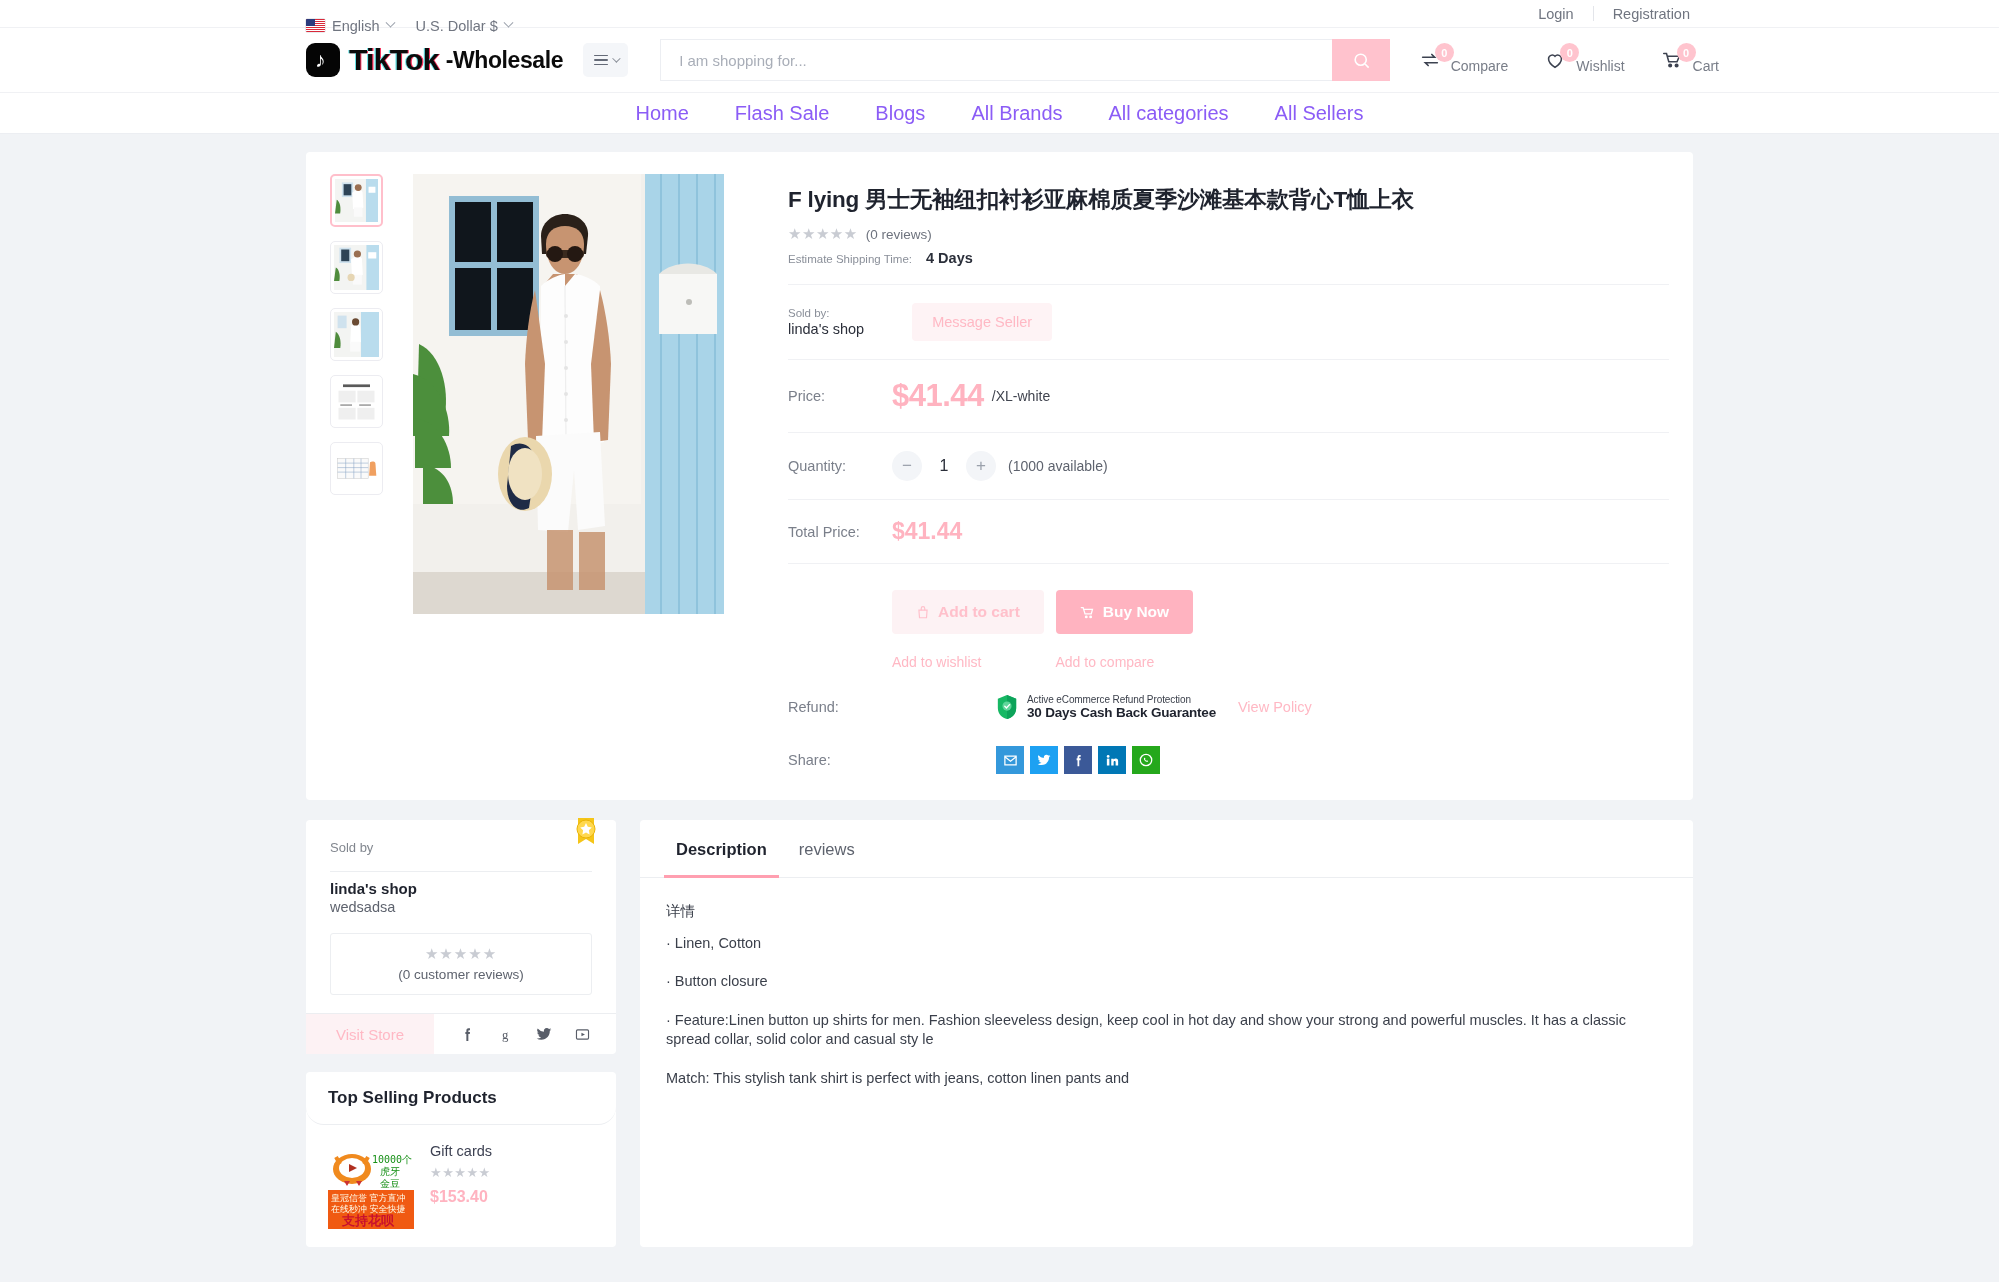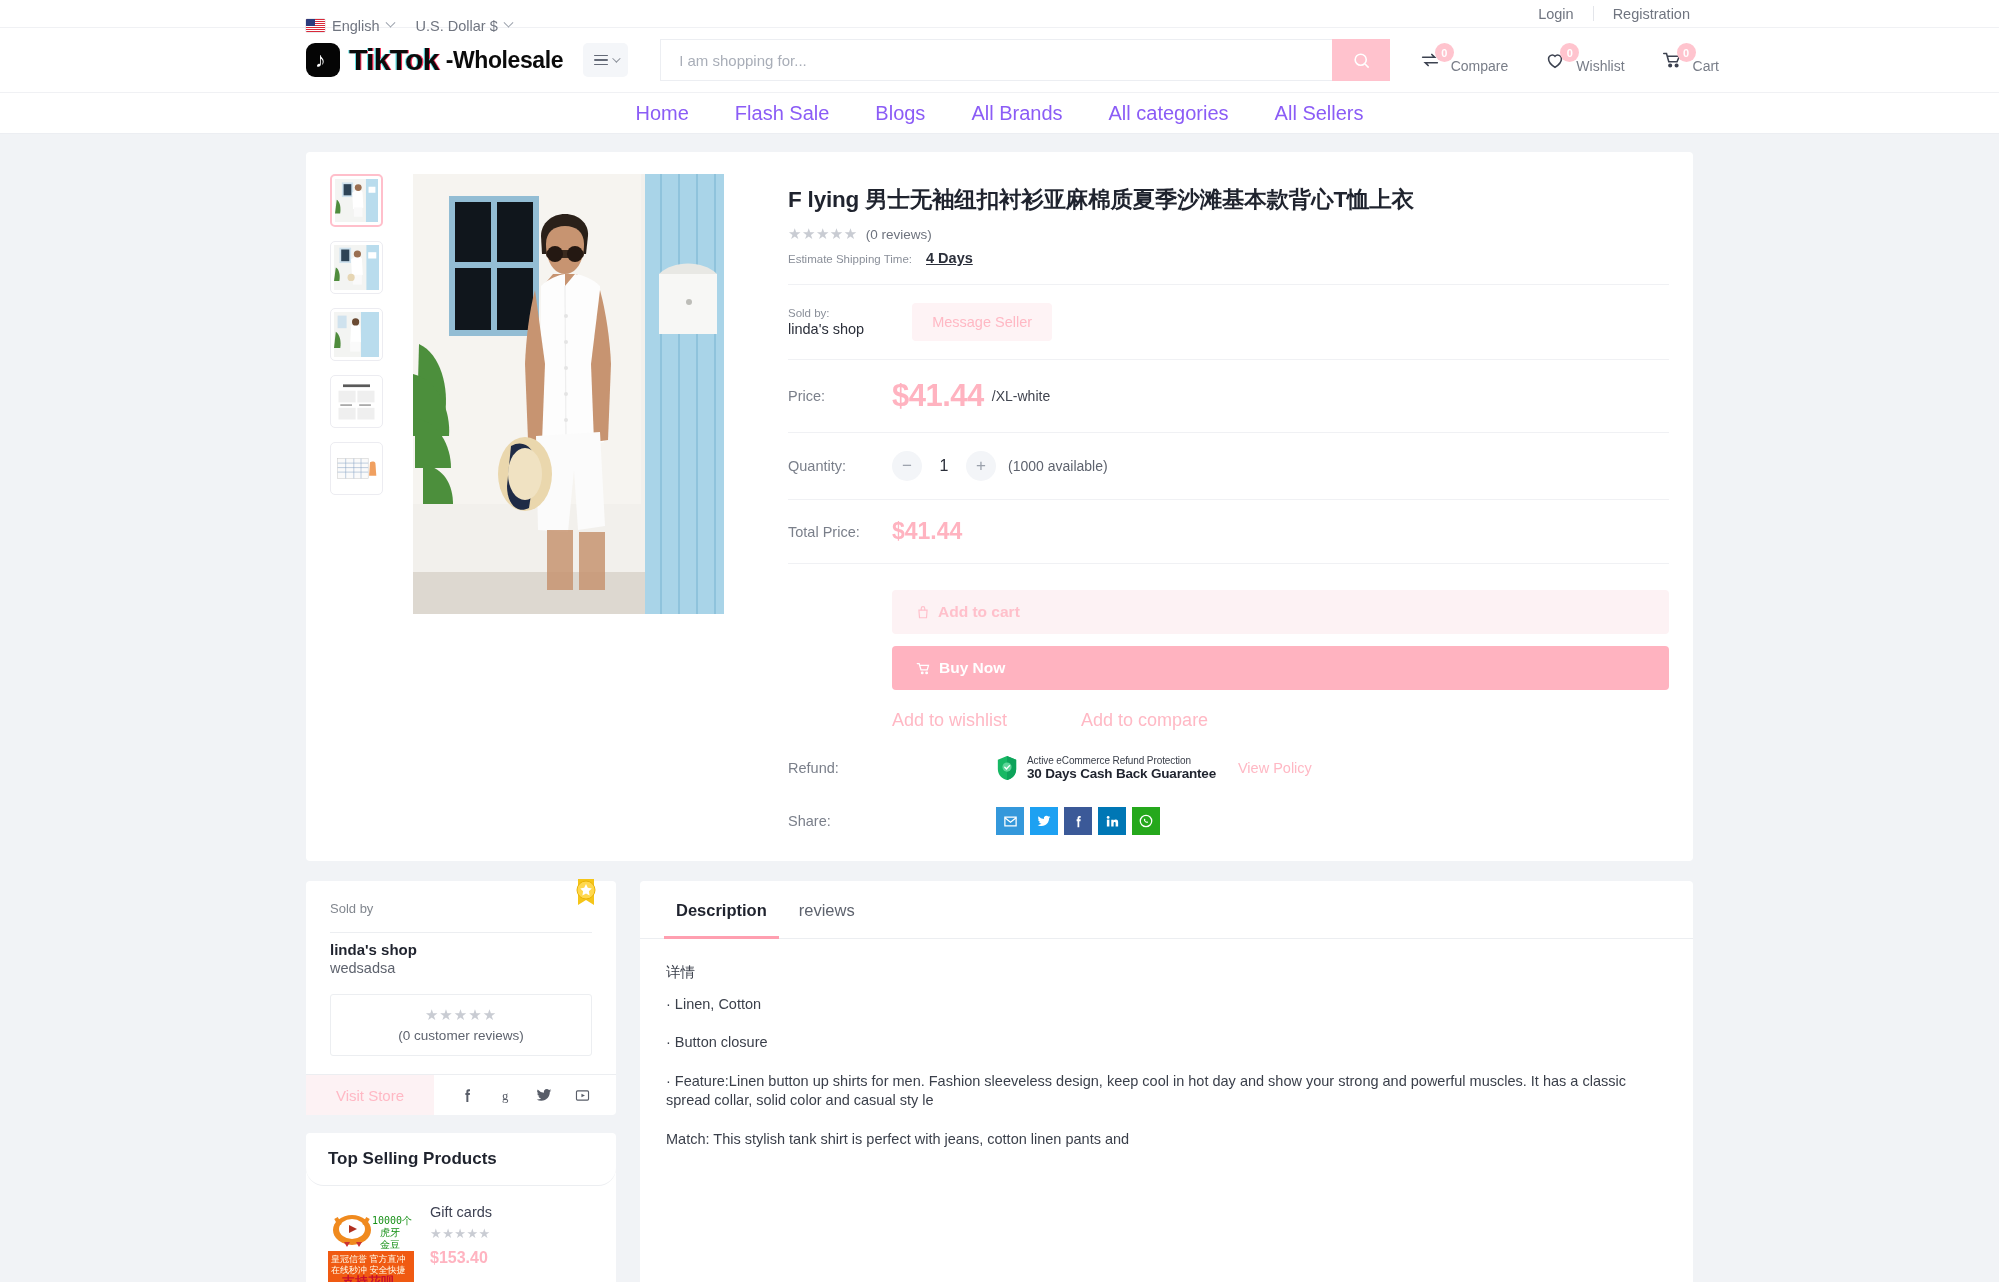--- a/index.html
+++ b/index.html
@@ -111,21 +111,21 @@
   }
 
   
   .info { flex: 1; padding-left: 64px; padding-top: 10px; }
   .p-title { font-size: 22.5px; font-weight: bold; color: #1f232e; letter-spacing: -.2px; }
   .rating-row { display: flex; align-items: center; gap: 8px; margin-top: 10px; }
   .stars { color: #c9ccd3; font-size: 15px; letter-spacing: .5px; }
   .rev-count { font-size: 13.5px; color: #6e737e; }
   .ship-row { margin-top: 7px; display: flex; align-items: baseline; gap: 14px; }
   .ship-label { font-size: 11.5px; color: #8a8f99; }
-  .ship-val { font-size: 14.5px; color: #2b2f3a; font-weight: 600; text-decoration: underline; }
+  .ship-val { font-size: 14.5px; color: #2b2f3a; font-weight: 600; }
 
   .divider { height: 1px; background: #f0f1f4; margin: 18px 0 0 0; }
 
   .row { display: flex; align-items: center; padding: 18px 0; border-bottom: 1px solid #f0f1f4; }
   .row-label { width: 104px; font-size: 14.5px; color: #7a7f8a; flex: none; }
   .row:last-child { border-bottom: none; }
 
   .sold-by-block { display: flex; flex-direction: column; gap: 2px; }
   .sold-by-cap { font-size: 11.5px; color: #8a8f99; }
   .sold-by-name { font-size: 14.5px; color: #2b2f3a; }
@@ -141,30 +141,30 @@
   .qty-btn {
     width: 30px; height: 30px; border-radius: 50%; background: #f3f5f8; border: none;
     color: #9aa0ab; font-size: 17px; cursor: pointer; display: flex; align-items: center;
     justify-content: center; font-family: inherit;
   }
   .qty-val { font-size: 16px; color: #2b2f3a; min-width: 20px; text-align: center; }
   .qty-avail { font-size: 14px; color: #5e636e; margin-left: 12px; }
 
   .total-price { font-size: 23px; color: #ffb3c0; font-weight: bold; }
 
-  .btn-row { display: flex; gap: 12px; padding: 26px 0 0 104px; flex-direction: column; }
+  .btn-row { display: flex; gap: 12px; padding: 26px 0 0 104px; }
   .btn {
     border: none; border-radius: 4px; font-size: 15.5px; font-family: inherit;
     padding: 13px 24px; cursor: pointer; display: flex; align-items: center; gap: 8px; font-weight: bold;
   }
   .btn-cart { background: #fdf2f4; color: #ffc0cb; }
   .btn-buy { background: #ffb3c0; color: #fff; }
 
   .link-row { display: flex; gap: 74px; padding: 20px 0 0 104px; }
-  .link-pink { font-size: 18px; color: #ffb8c4; cursor: pointer; }
+  .link-pink { font-size: 14px; color: #ffb8c4; cursor: pointer; }
 
   .refund-row { display: flex; align-items: center; padding: 24px 0 0 0; }
   .refund-badge { display: flex; align-items: center; gap: 9px; }
   .shield { width: 22px; height: 26px; flex: none; }
   .refund-t1 { font-size: 10px; color: #3a3f4a; letter-spacing: -.1px; }
   .refund-t2 { font-size: 13.5px; color: #1f232e; font-weight: bold; letter-spacing: -.2px; }
   .view-policy { font-size: 14.5px; color: #ffb8c4; margin-left: 22px; cursor: pointer; }
 
   .share-row { display: flex; align-items: center; padding: 26px 0 0 0; }
   .share-btns { display: flex; gap: 6px; margin-left: 0; }

